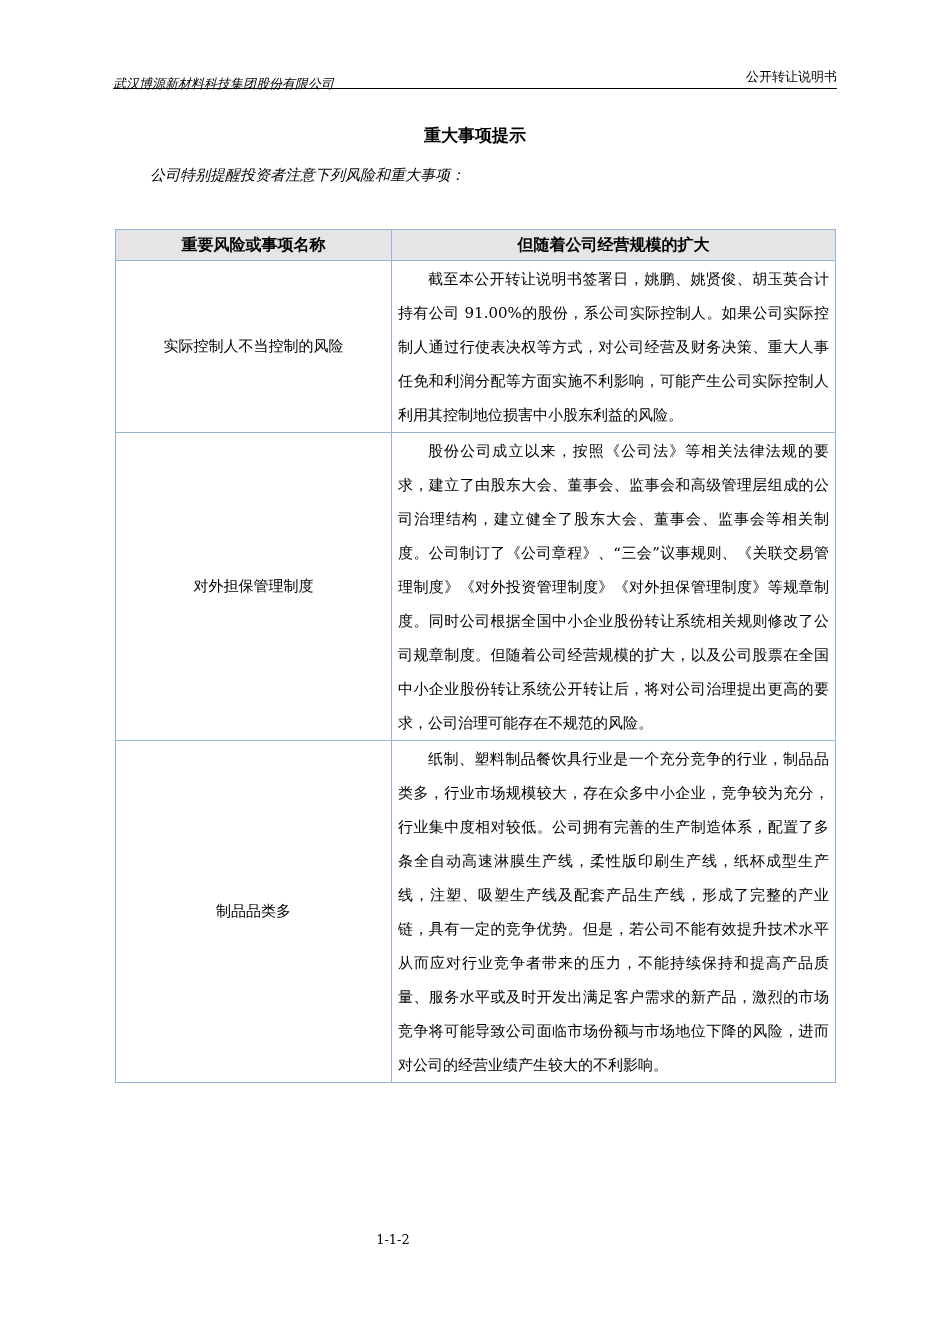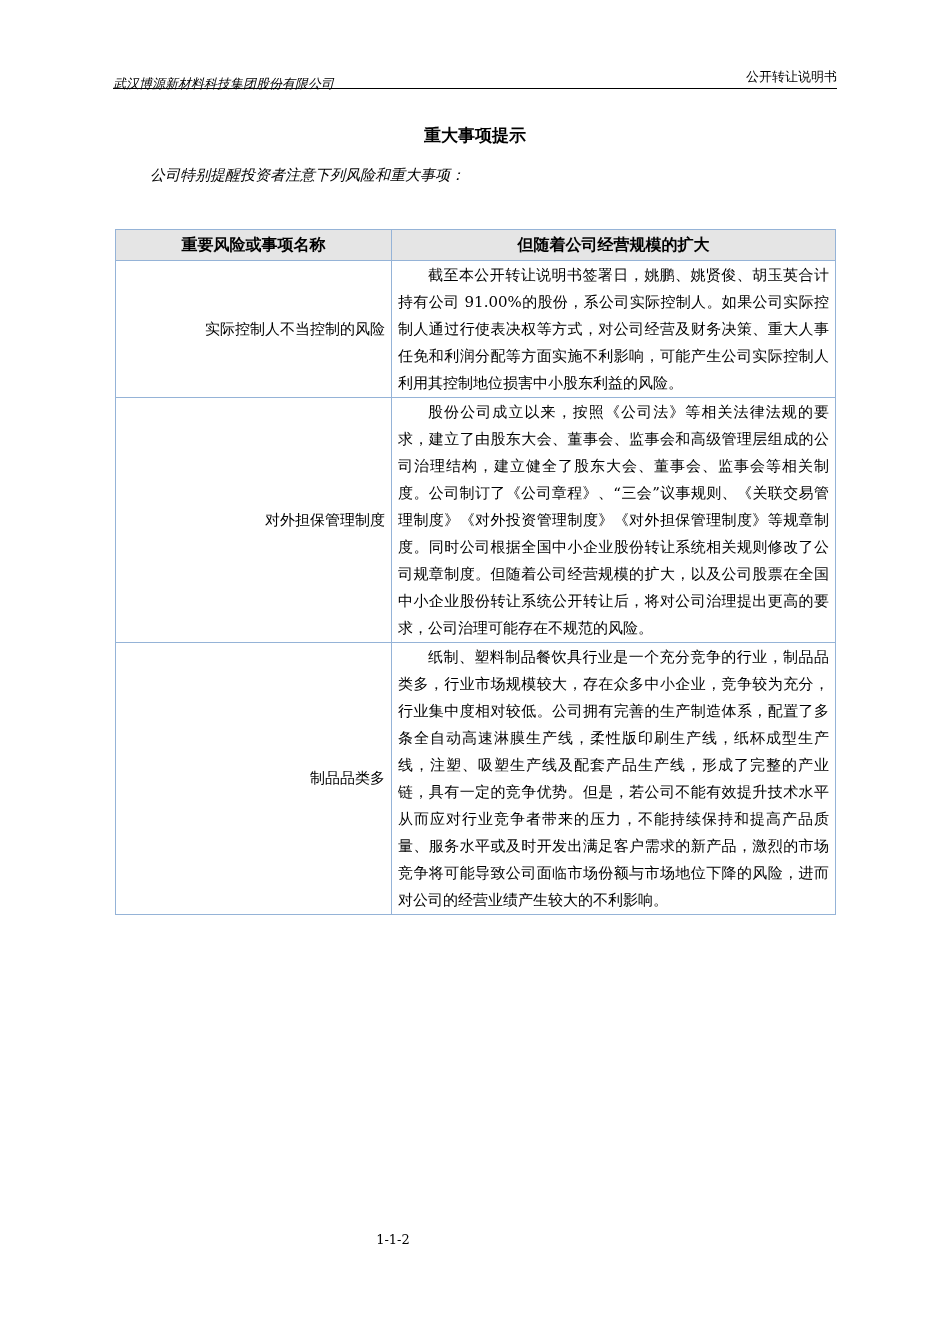--- a/index.html
+++ b/index.html
@@ -31,24 +31,24 @@
     border: 1.5px solid #95b3d7;
     font-size: 15px;
   }
   table.risk th {
     background: #e5e5e5; height: 30px; font-weight: bold;
     font-family: "DejaVu Sans", "Liberation Sans", sans-serif;
     font-size: 16px; text-align: center; padding: 0;
   }
   col.c1 { width: 276px; }
   col.c2 { width: 444px; }
-  td.name { text-align: right; vertical-align: middle; padding: 0 6px; }
+  td.name { text-align: center; vertical-align: middle; padding: 0 6px; }
   td.desc {
     vertical-align: top; padding: 1px 6px 0 6px;
-    line-height: 27px; text-align: justify;
+    line-height: 34px; text-align: justify;
     text-indent: 2em;
   }
   .footer {
     position: absolute; left: 0; width: 786px; top: 1232px;
     text-align: center; font-size: 13px;
   }
 </style>
 </head>
 <body>
 

